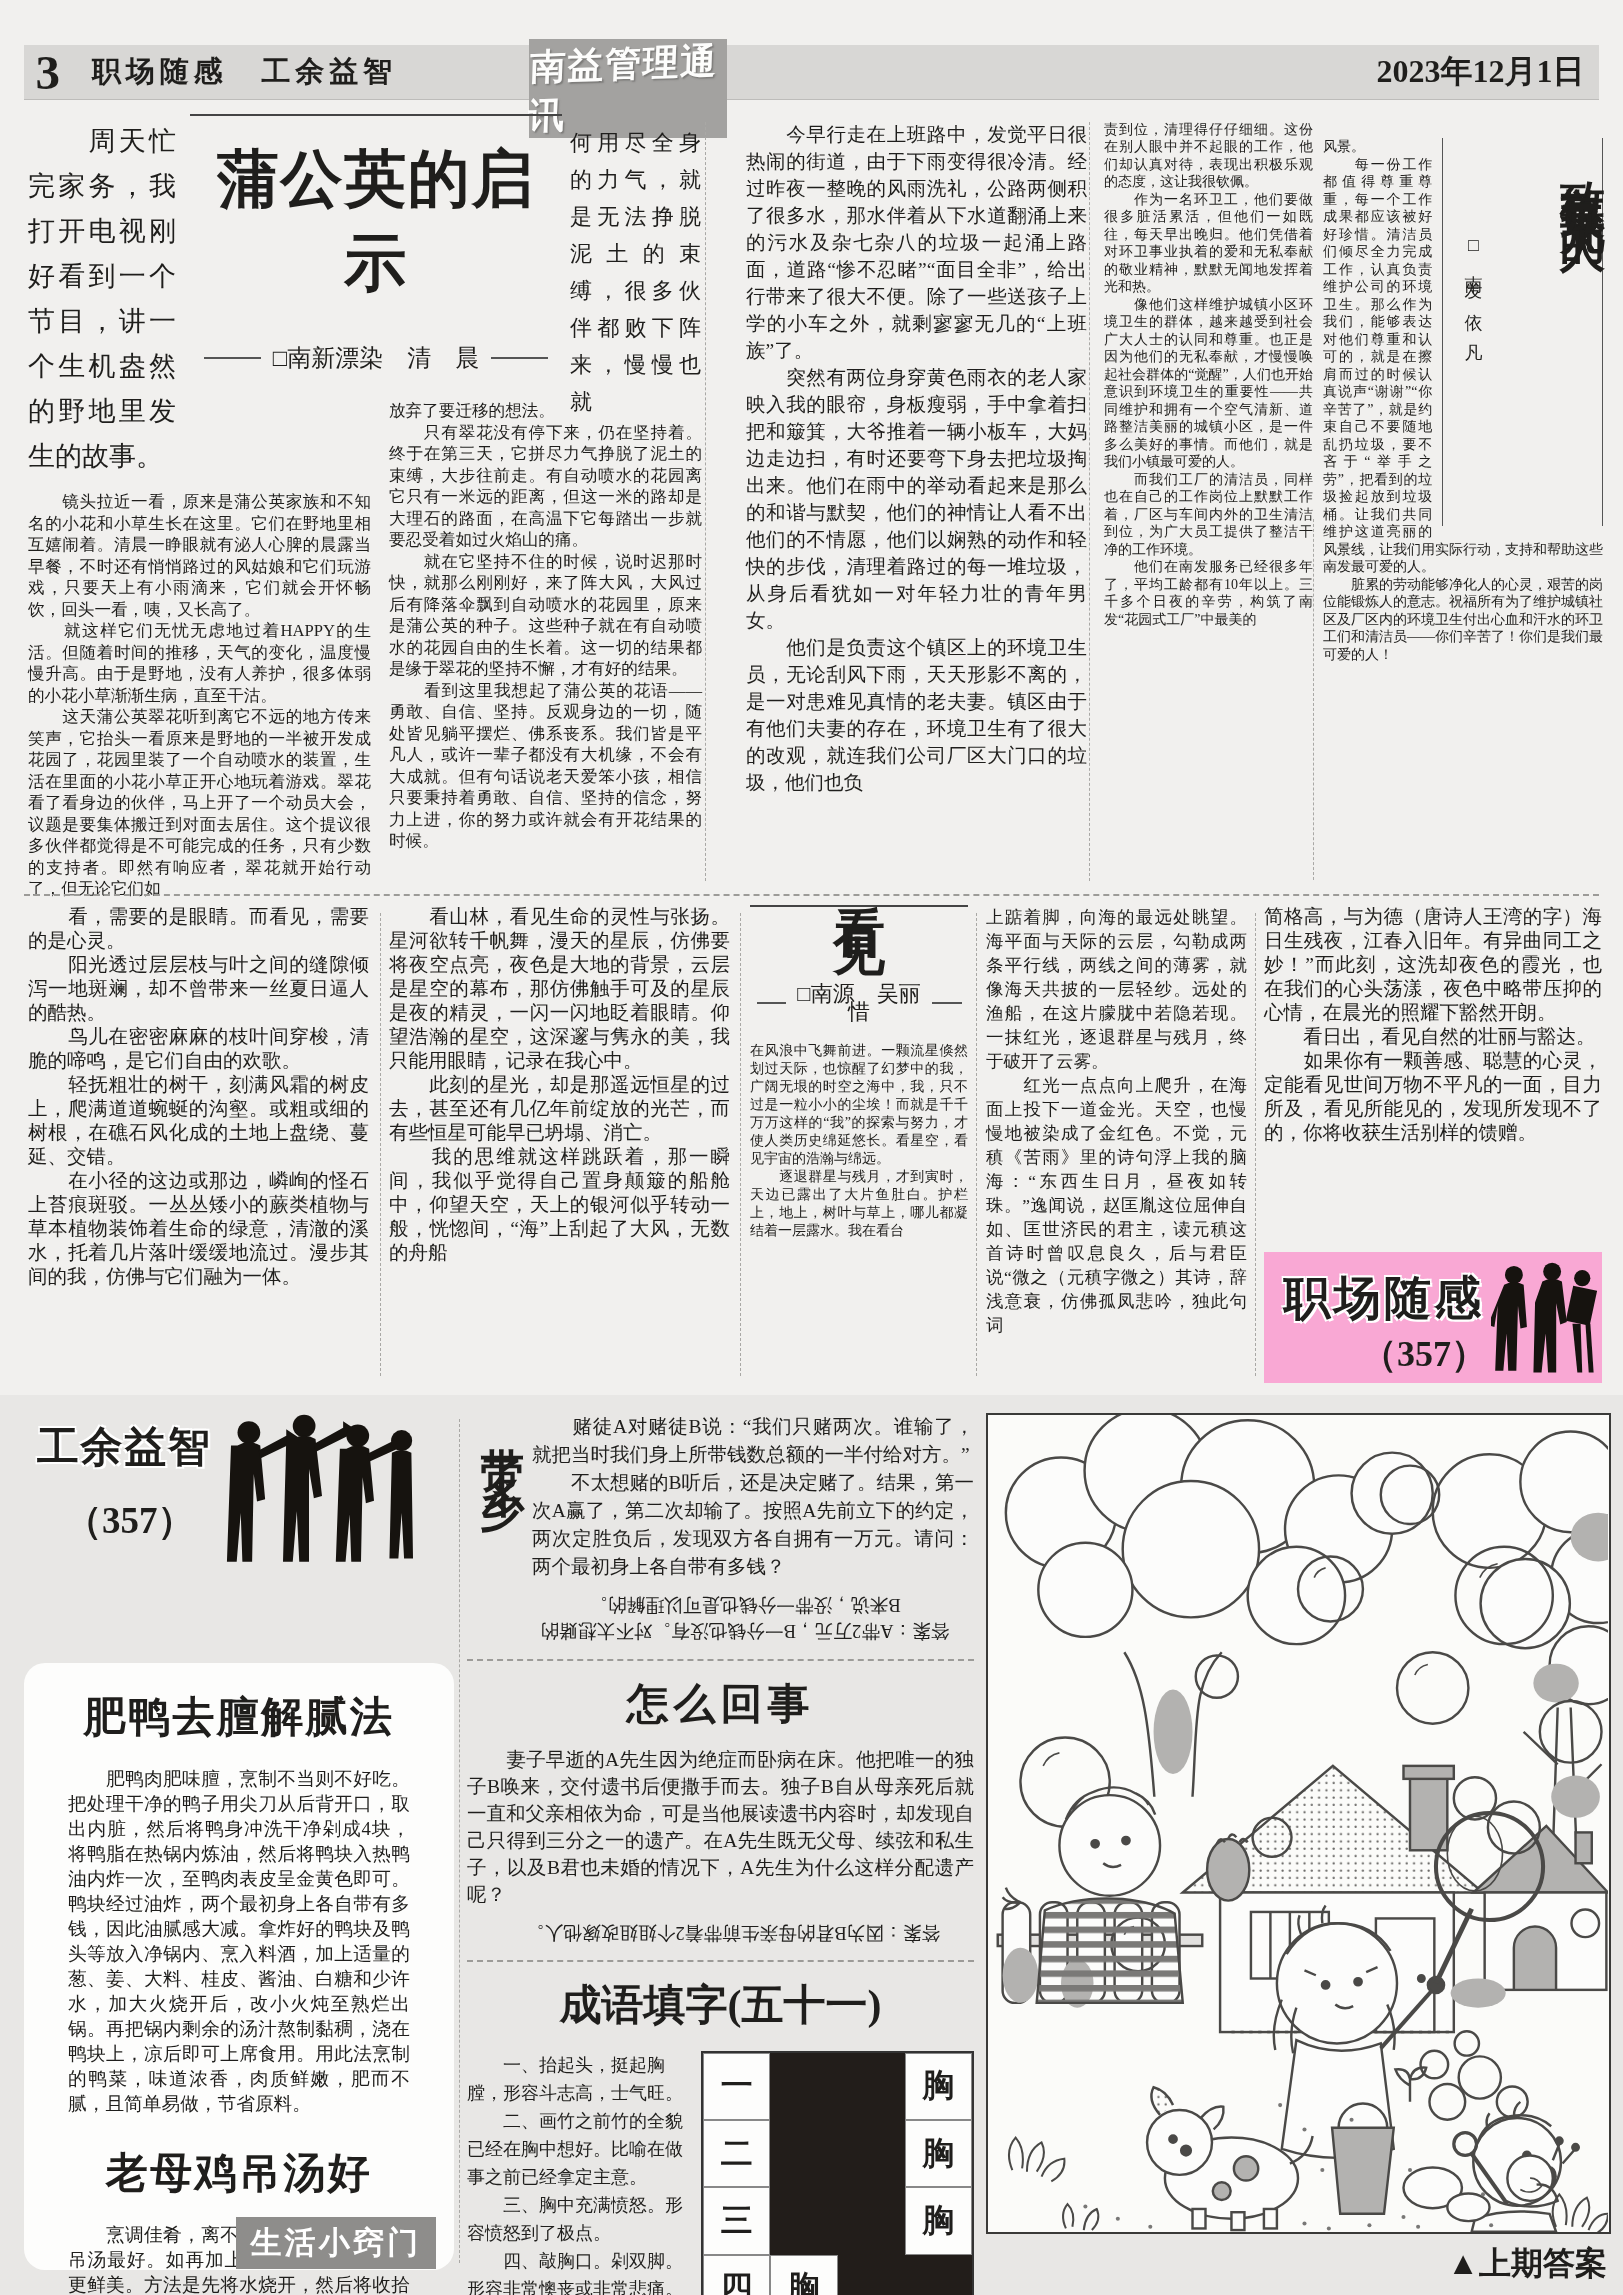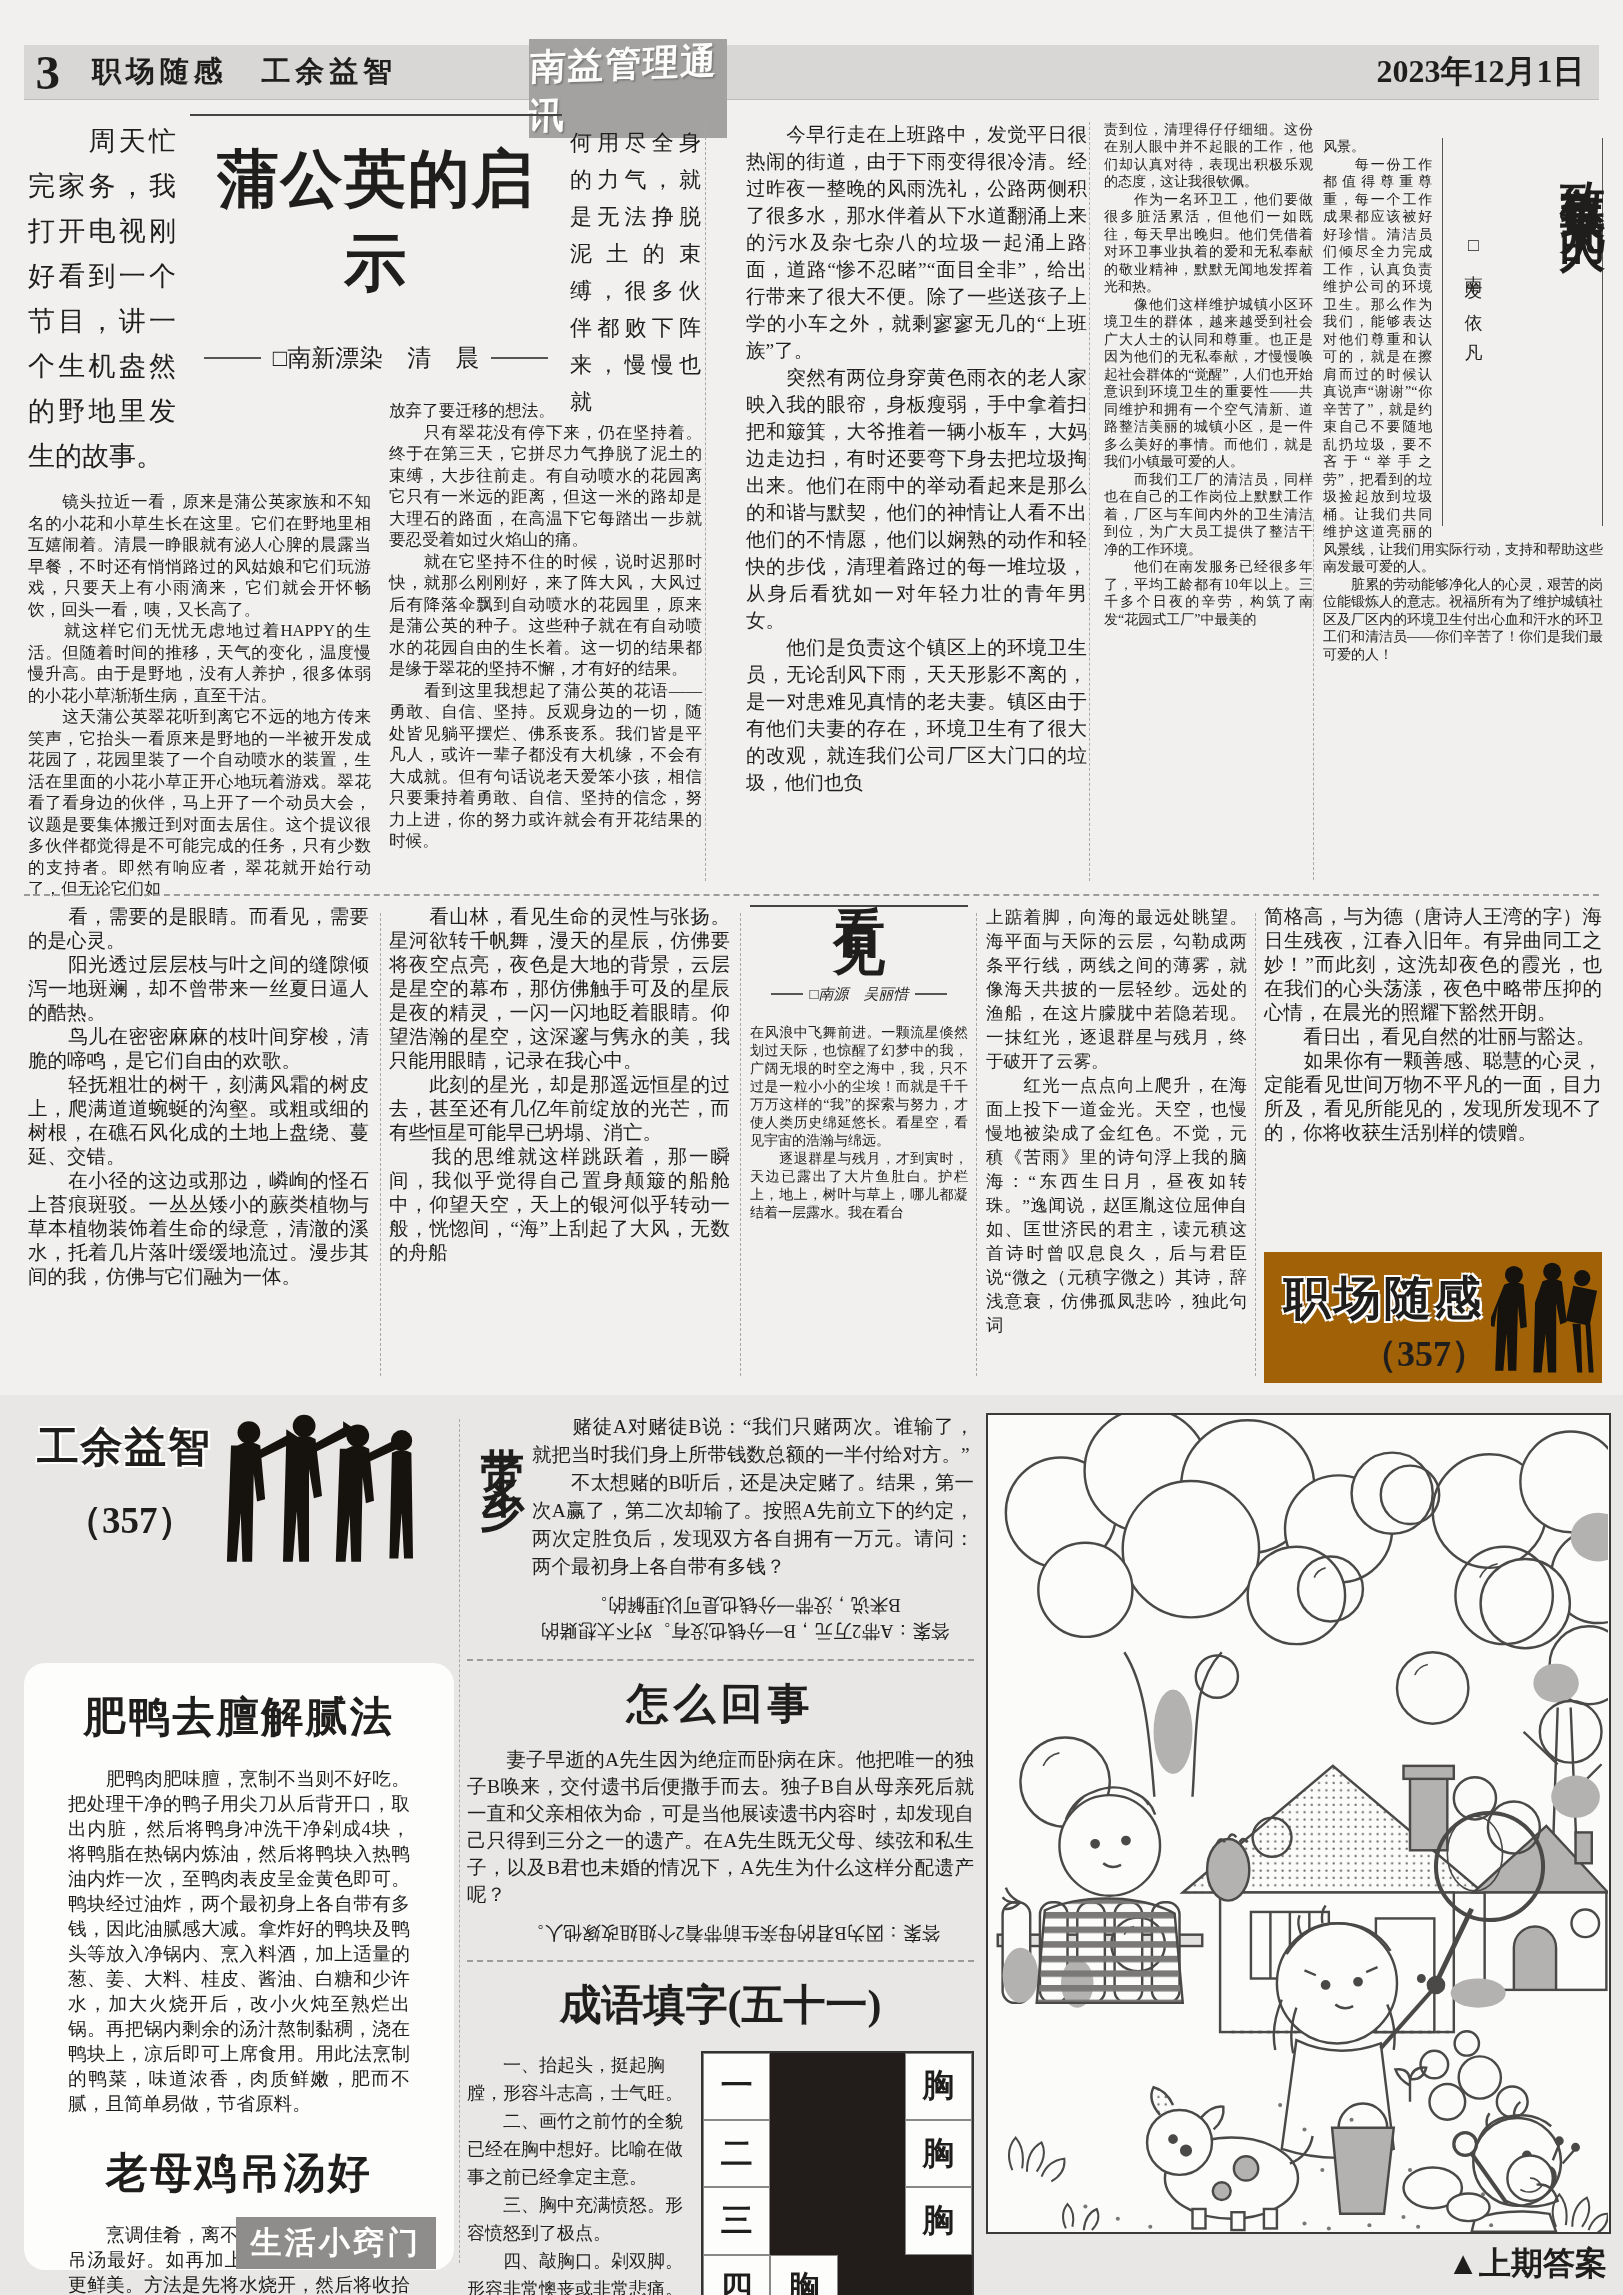--- a/index.html
+++ b/index.html
@@ -42,24 +42,24 @@
   .vbyline{position:absolute;left:21px;top:97px;writing-mode:vertical-rl;font-size:18px;letter-spacing:6.5px;}
   
   .seeing{position:absolute;left:28px;top:905px;width:1575px;height:485px;}
   .see-c1{position:absolute;left:0;top:0;width:341px;height:483px;font-size:19.5px;line-height:24px;}
   .see-c2{position:absolute;left:361px;top:0;width:341px;height:483px;font-size:19.5px;line-height:24px;}
   .see-c3{position:absolute;left:722px;top:0;width:218px;height:483px;font-size:14px;line-height:18px;}
   .see-c4{position:absolute;left:958px;top:0;width:261px;height:483px;font-size:17.5px;line-height:24px;}
   .see-c5t{position:absolute;left:1236px;top:0;width:338px;height:341px;font-size:19.5px;line-height:24px;}
   .see-titlebox{border-top:2.4px solid #444;text-align:center;margin-bottom:14.6px;padding-top:18px;}
   .see-title{font-size:52px;font-weight:900;letter-spacing:23px;margin-left:23px;}
-  .see-byline{display:flex;align-items:center;justify-content:center;font-size:15px;margin:24px 0 21px 0;font-style:italic;}
+  .see-byline{display:flex;align-items:center;justify-content:center;font-size:22px;margin:24px 0 21px 0;}
   .see-byline .dashline{width:32px;margin:0 6.5px;}
   
-  .wbadge{position:absolute;left:1236px;top:347px;width:338px;height:131px;background:#a16207;}
+  .wbadge{position:absolute;left:1236px;top:347px;width:338px;height:131px;background:#f9a8d4;}
   .wbadge .blabel{position:absolute;left:19.5px;top:14.6px;font-size:47px;font-weight:900;letter-spacing:3.2px;
         text-shadow:2.4px 2.4px 0 #fff,-1.6px -1.6px 0 #fff,1.6px -1.6px 0 #fff,-1.6px 1.6px 0 #fff;}
   .wbadge .bnum{position:absolute;left:97px;top:78px;font-size:36px;font-weight:700;}
   .wbadge svg{position:absolute;right:4.9px;top:4.9px;}
   
   .band{position:absolute;left:0;top:1395px;width:1623px;height:901px;background:#e8e7e5;}
   .lbadge{position:absolute;left:37px;top:24px;width:187px;}
   .lbadge .blabel{font-size:42px;font-weight:900;letter-spacing:1.6px;
         text-shadow:2.4px 2.4px 0 #fff,-1.6px -1.6px 0 #fff,1.6px -1.6px 0 #fff,-1.6px 1.6px 0 #fff;}
   .lbadge .bnum{font-size:37px;font-weight:700;margin:21px 0 0 28px;}

